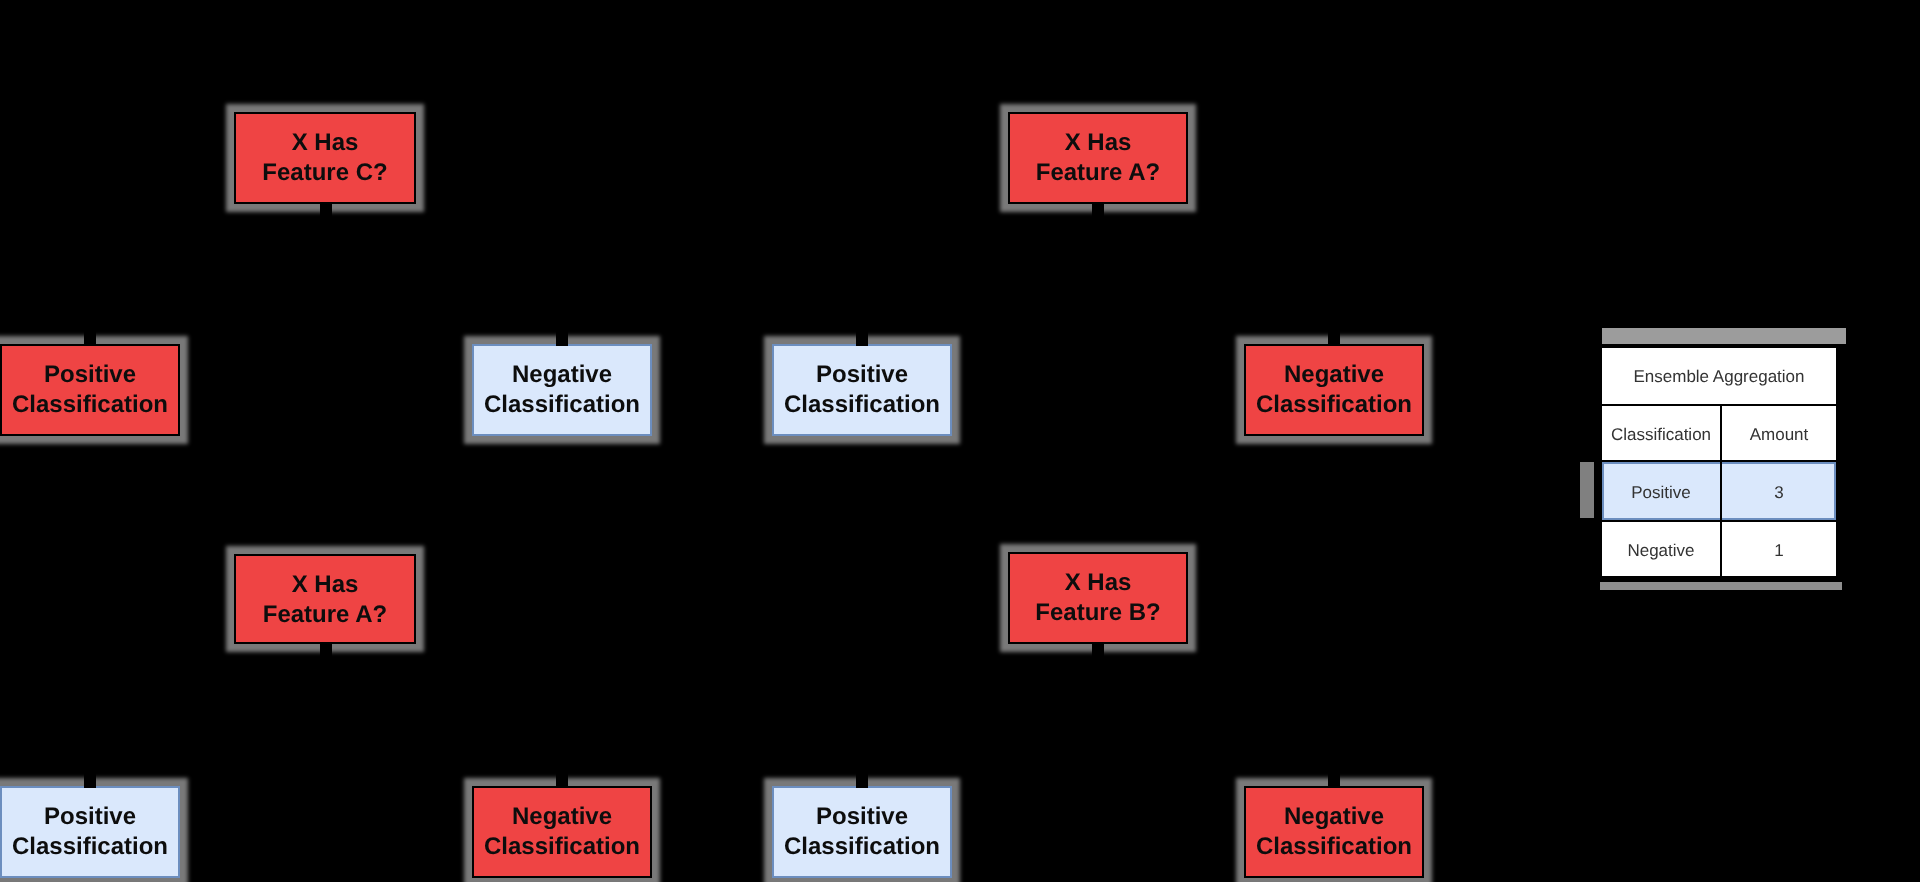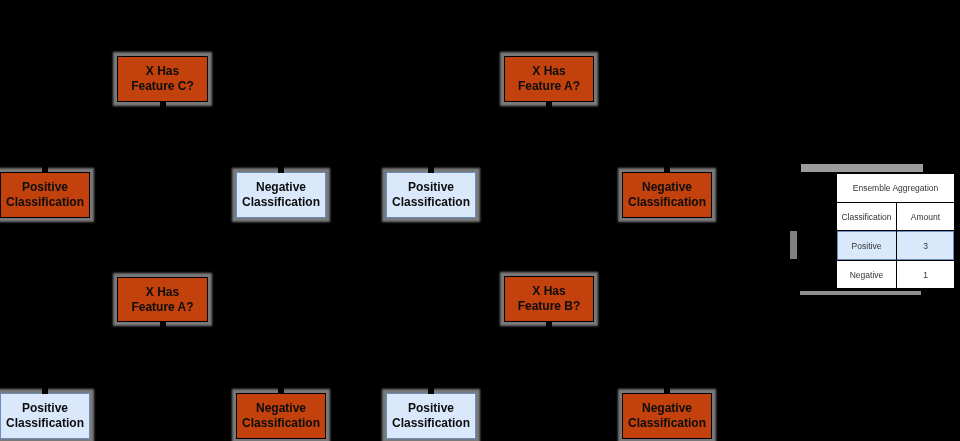--- a/index.html
+++ b/index.html
@@ -24,21 +24,21 @@
     justify-content: center;
     text-align: center;
     font-size: 12px;
     line-height: 15px;
     font-weight: bold;
     color: #0d0d0d;
     white-space: pre-line;
     box-shadow: 0 0 2px 4px rgba(138,138,138,0.88);
   }
   .node.plain {
-    background: #c2410c;
+    background: #ef4444;
     border: 1.5px solid #000000;
   }
   .node.selected {
     background: #dae8fc;
     border: 1.5px solid #6c8ebf;
   }
   
   .stub {
     position: absolute;
     left: 50%;
@@ -54,21 +54,20 @@
     position: absolute;
     left: 799px;
     top: 172px;
     width: 121px;
     height: 118px;
     box-sizing: border-box;
     background: #ffffff;
     border: 2px solid #000000;
     color: #333333;
     font-size: 8.5px;
-    margin-left: 36px;
   }
   .agg-title {
     box-sizing: border-box;
     height: 29px;
     border-bottom: 1px solid #000000;
     display: flex;
     align-items: center;
     justify-content: center;
   }
   .agg-row {

